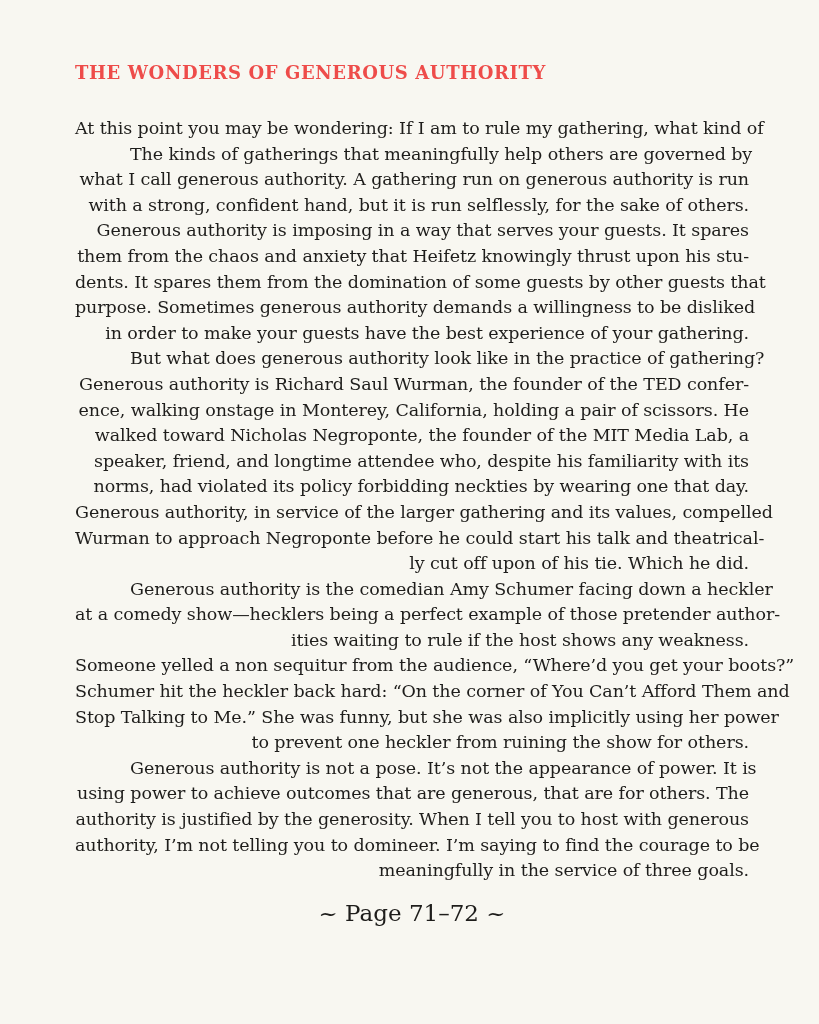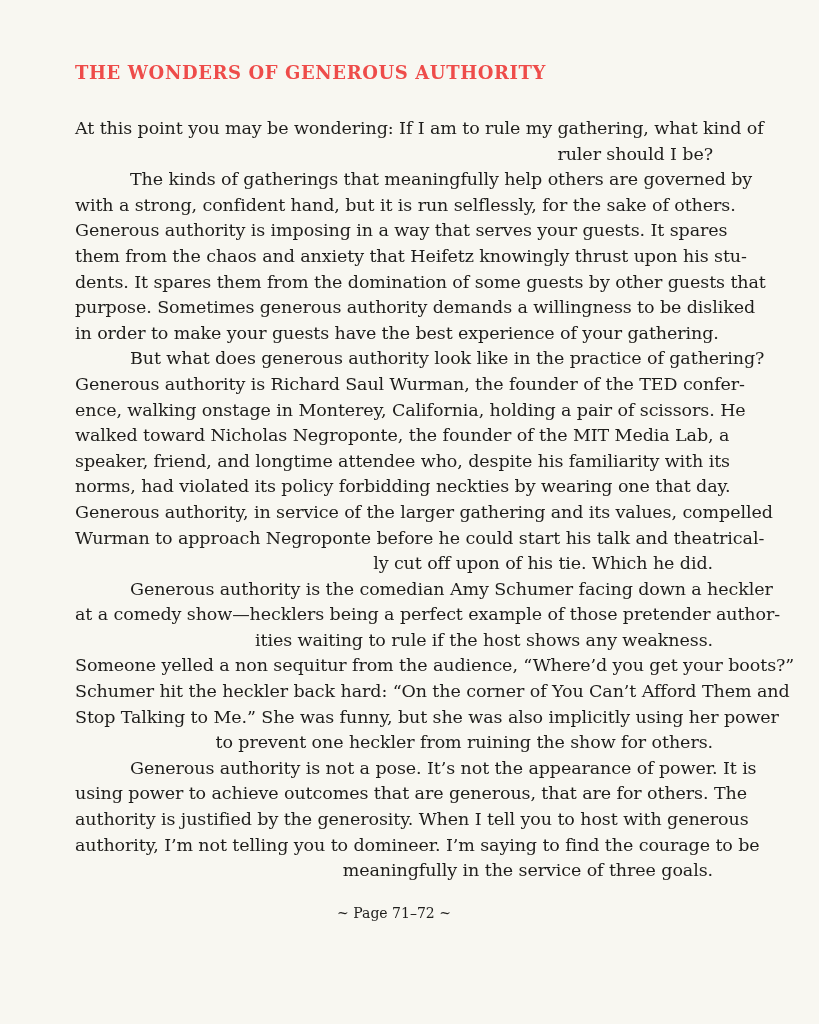--- a/index.html
+++ b/index.html
@@ -6,21 +6,21 @@
   body {
     width: 819px;
     height: 1024px;
     overflow: hidden;
     font-family: "DejaVu Serif", serif;
   }
   .page {
     box-sizing: border-box;
     width: 819px;
     height: 1024px;
-    padding: 62px 106px 0 75px;
+    padding: 62px 70px 0 75px;
   }
   .heading {
     margin: 0 0 33px 0;
     font-family: "DejaVu Serif", serif;
     font-weight: bold;
     font-size: 18px;
     line-height: 21px;
     letter-spacing: 0.6px;
   }
   .body-text { margin: 0; }
@@ -28,35 +28,35 @@
     font-size: 17.5px;
     line-height: 25.6px;
     letter-spacing: -0.1px;
     white-space: nowrap;
     text-align: right;
   }
   .line.ind { padding-left: 55px; }
   .footer {
     margin-top: 17px;
     text-align: center;
-    font-size: 14px;
+    font-size: 23px;
     line-height: 24px;
   }
 </style>
 </head>
 <body style="background: rgb(248, 247, 241);">
 
 <div class="page" style="color: rgb(30, 29, 27);">
   <h1 class="heading" style="color: rgb(238, 76, 74);">THE WONDERS OF GENEROUS AUTHORITY</h1>
 
   <div class="body-text" id="body-container">
 
   <div class="line">At this point you may be wondering: If I am to rule my gathering, what kind of</div>
-      <div class="line">ruler should I be?</div>
       <div class="line ind">The kinds of gatherings that meaningfully help others are governed by</div>
+      <div class="line">what I call generous authority. A gathering run on generous authority is run</div>
       <div class="line">with a strong, confident hand, but it is run selflessly, for the sake of others.</div>
       <div class="line">Generous authority is imposing in a way that serves your guests. It spares</div>
       <div class="line">them from the chaos and anxiety that Heifetz knowingly thrust upon his stu-</div>
       <div class="line">dents. It spares them from the domination of some guests by other guests that</div>
       <div class="line">purpose. Sometimes generous authority demands a willingness to be disliked</div>
       <div class="line">in order to make your guests have the best experience of your gathering.</div>
       <div class="line ind">But what does generous authority look like in the practice of gathering?</div>
       <div class="line">Generous authority is Richard Saul Wurman, the founder of the TED confer-</div>
       <div class="line">ence, walking onstage in Monterey, California, holding a pair of scissors. He</div>
       <div class="line">walked toward Nicholas Negroponte, the founder of the MIT Media Lab, a</div>

